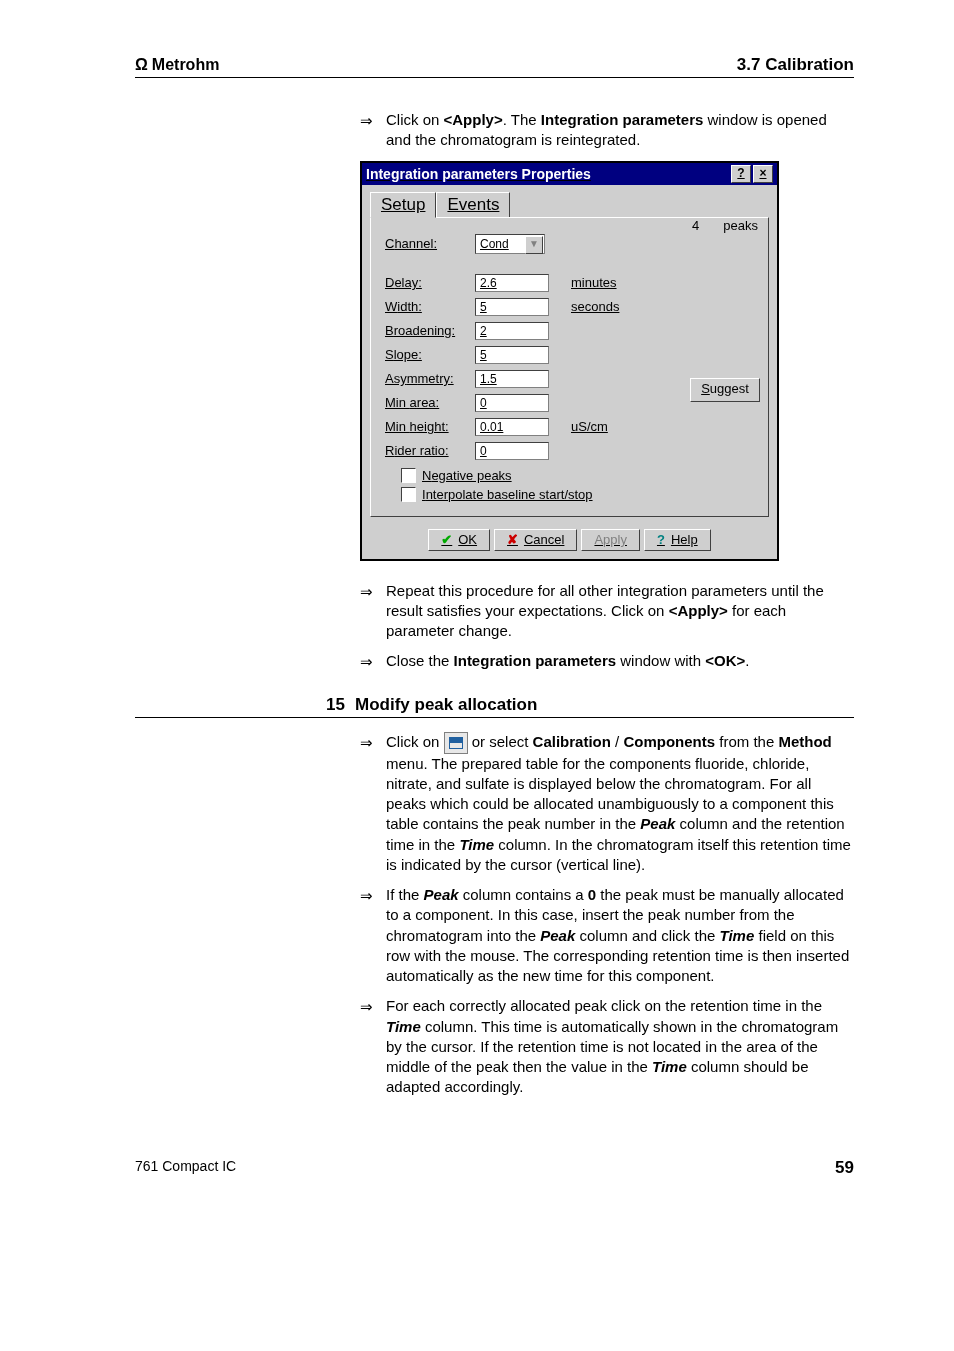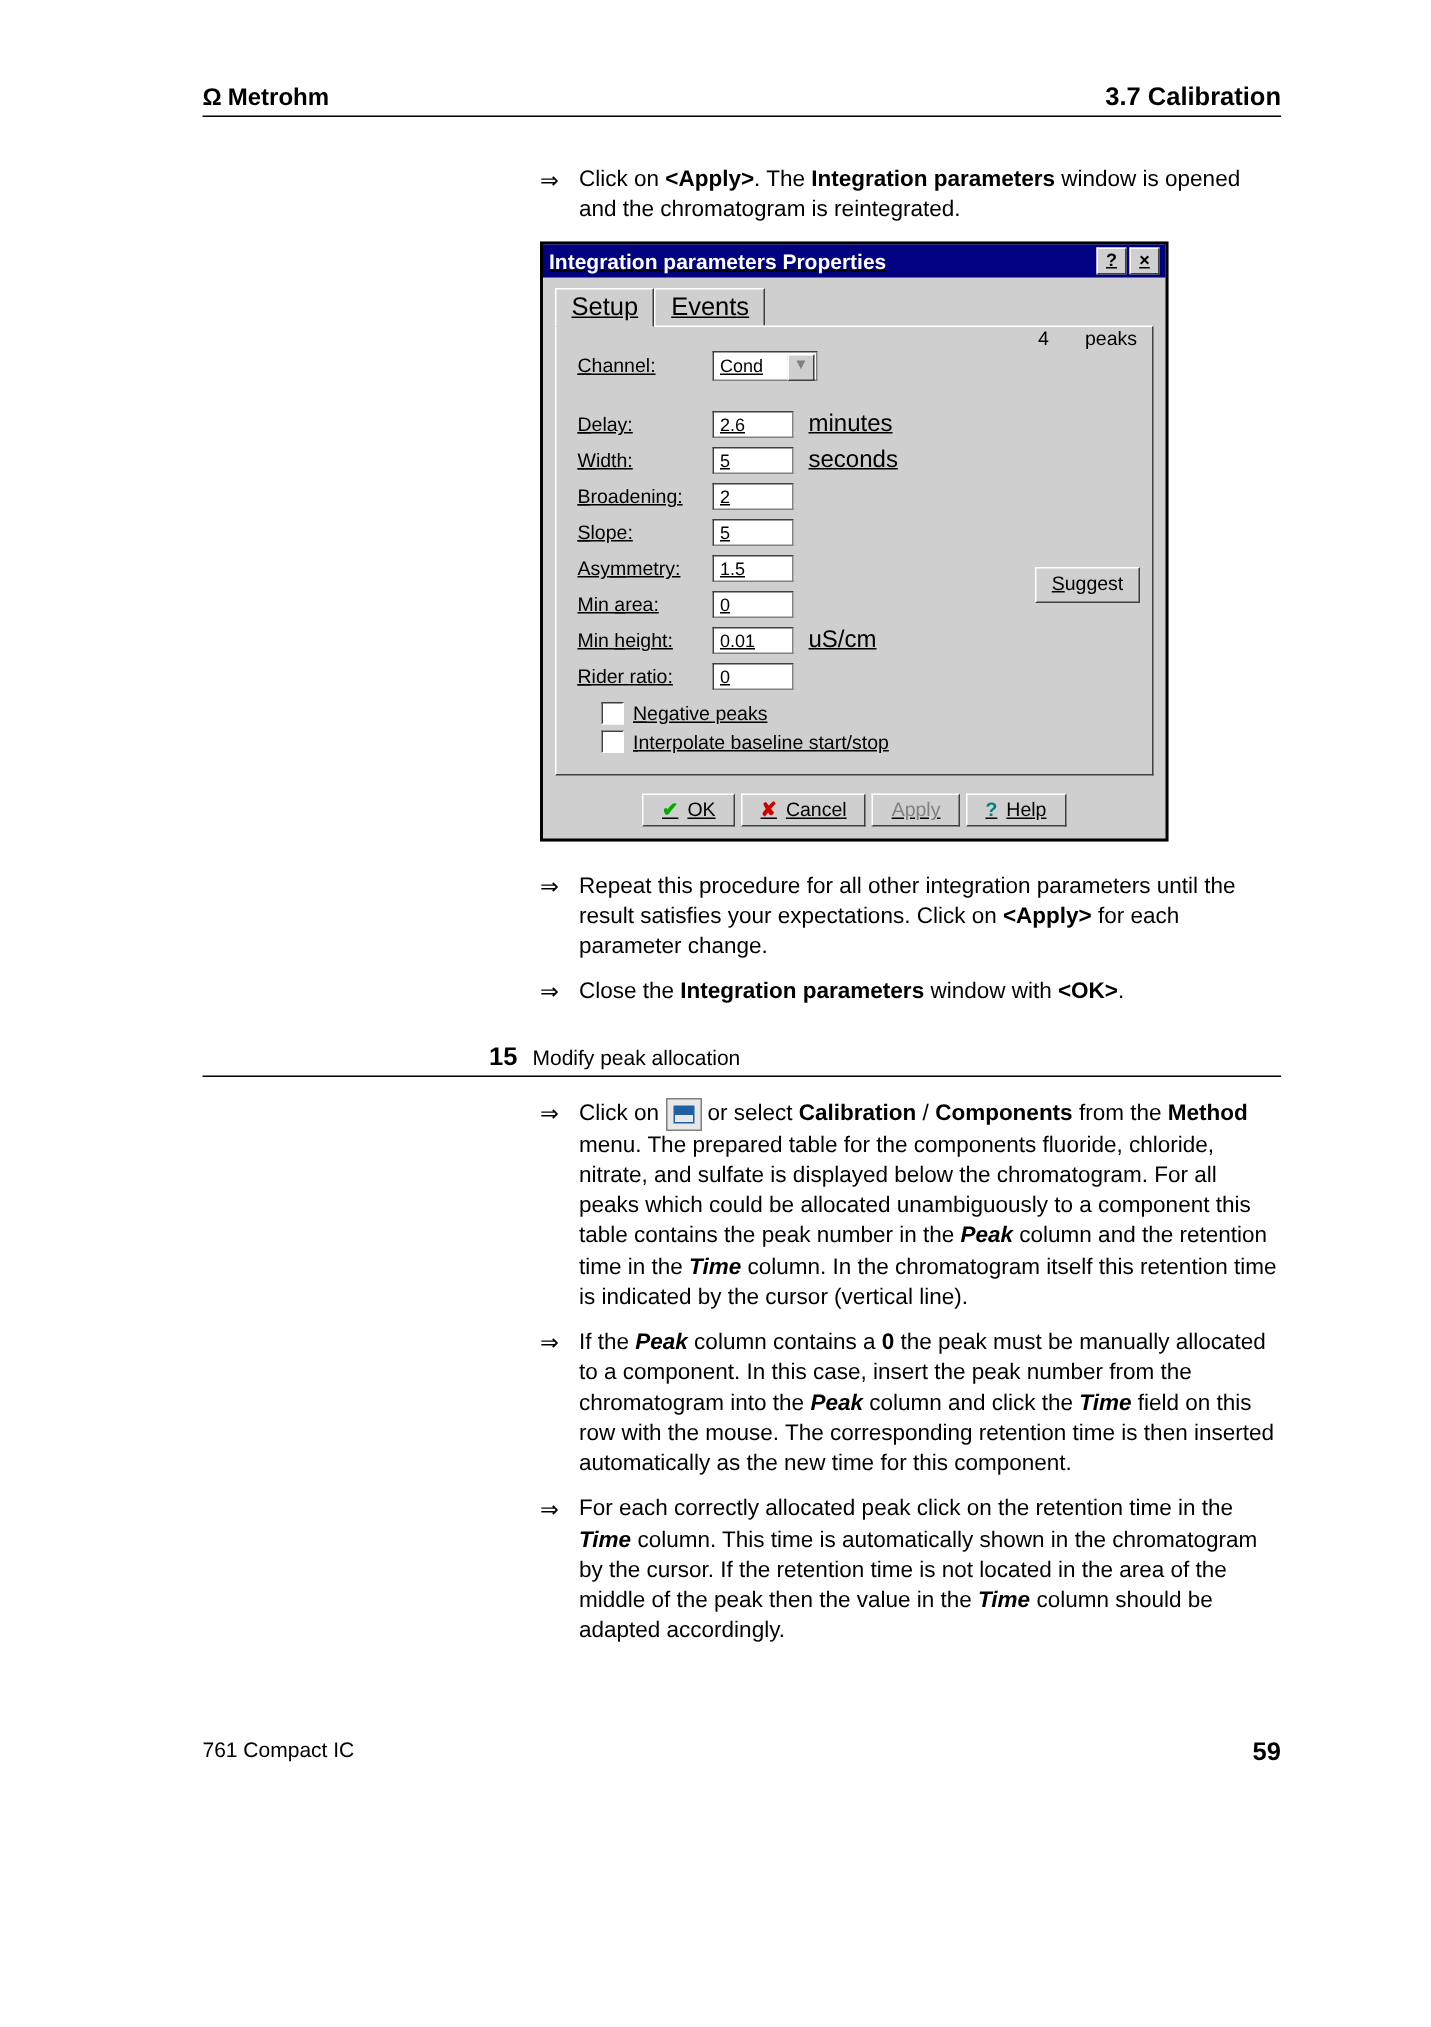--- a/index.html
+++ b/index.html
@@ -125,21 +125,21 @@
     align-items: center;
     margin-bottom: 6px;
     gap: 8px;
   }
   .lbl {
     width: 82px;
     font-size: 13px;
   }
   .u { text-decoration: underline; }
   .txtin {
-    width: 54px;
+    width: 74px;
     height: 18px;
     border: 1px solid #808080;
     border-top-color: #404040;
     border-left-color: #404040;
     background: #fff;
     font-size: 12px;
     padding: 0 4px;
     box-sizing: border-box;
   }
   .selbox {
@@ -163,22 +163,22 @@
     background: #cfcfcf;
     border: 1px solid #fff;
     border-right-color:#404040;
     border-bottom-color:#404040;
     font-size: 10px;
     text-align: center;
     line-height: 14px;
     color:#808080;
   }
   .unit {
-    font-size: 16px;
-    margin-left: 2px;
+    font-size: 13px;
+    margin-left: 14px;
   }
   .tab-body-rel { position: relative; }
   .peaks-info {
     position: absolute;
     top: 0;
     right: 10px;
     font-size: 13px;
     display: flex;
     gap: 24px;
   }
@@ -244,22 +244,22 @@
     padding-bottom: 2px;
   }
   .step-num {
     width: 35px;
     text-align: right;
     font-weight: 900;
     font-size: 17px;
     margin-left: 175px;
   }
   .step-title {
-    font-weight: 400;
-    font-size: 14px;
+    font-weight: 700;
+    font-size: 17px;
   }
   .inline-icon {
     display:inline-block;
     width:22px;height:20px;
     border:1px solid #808080;
     background:#e8e8e8;
     vertical-align: middle;
     position: relative;
   }
   .inline-icon::after{

